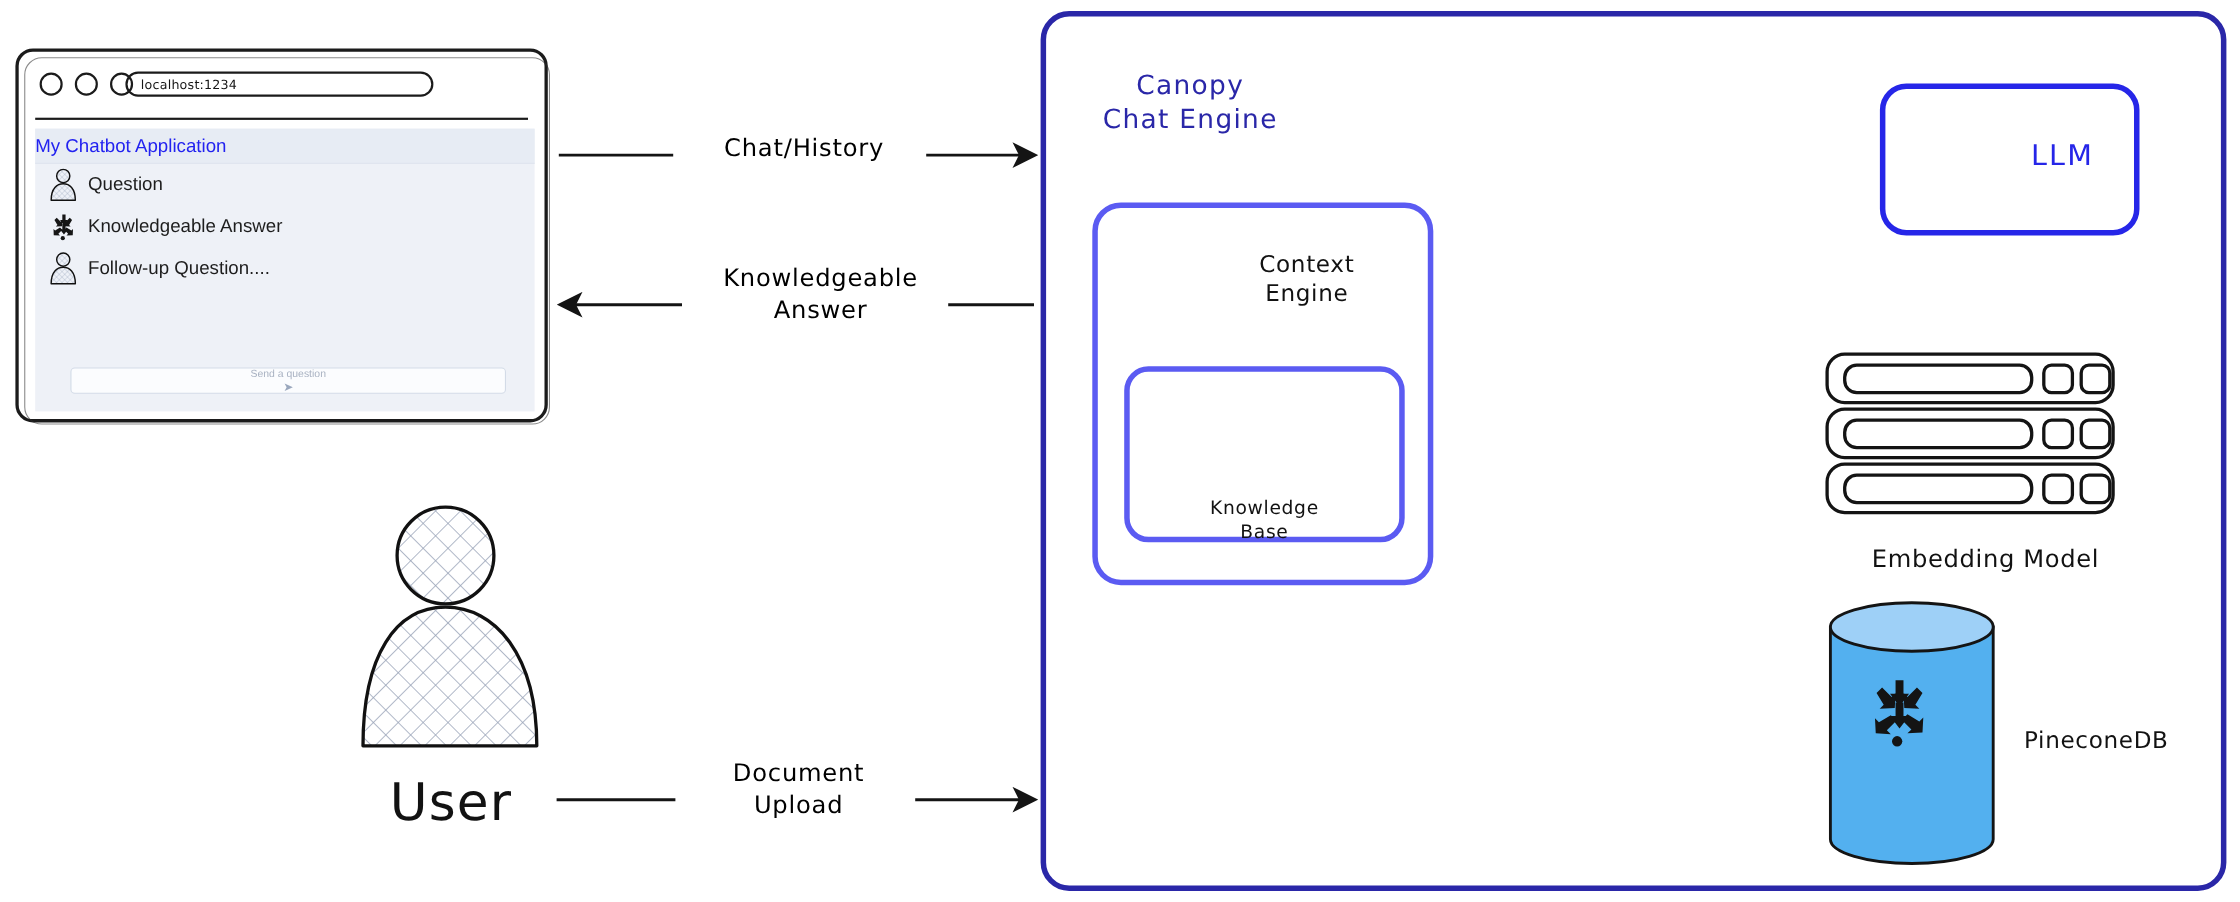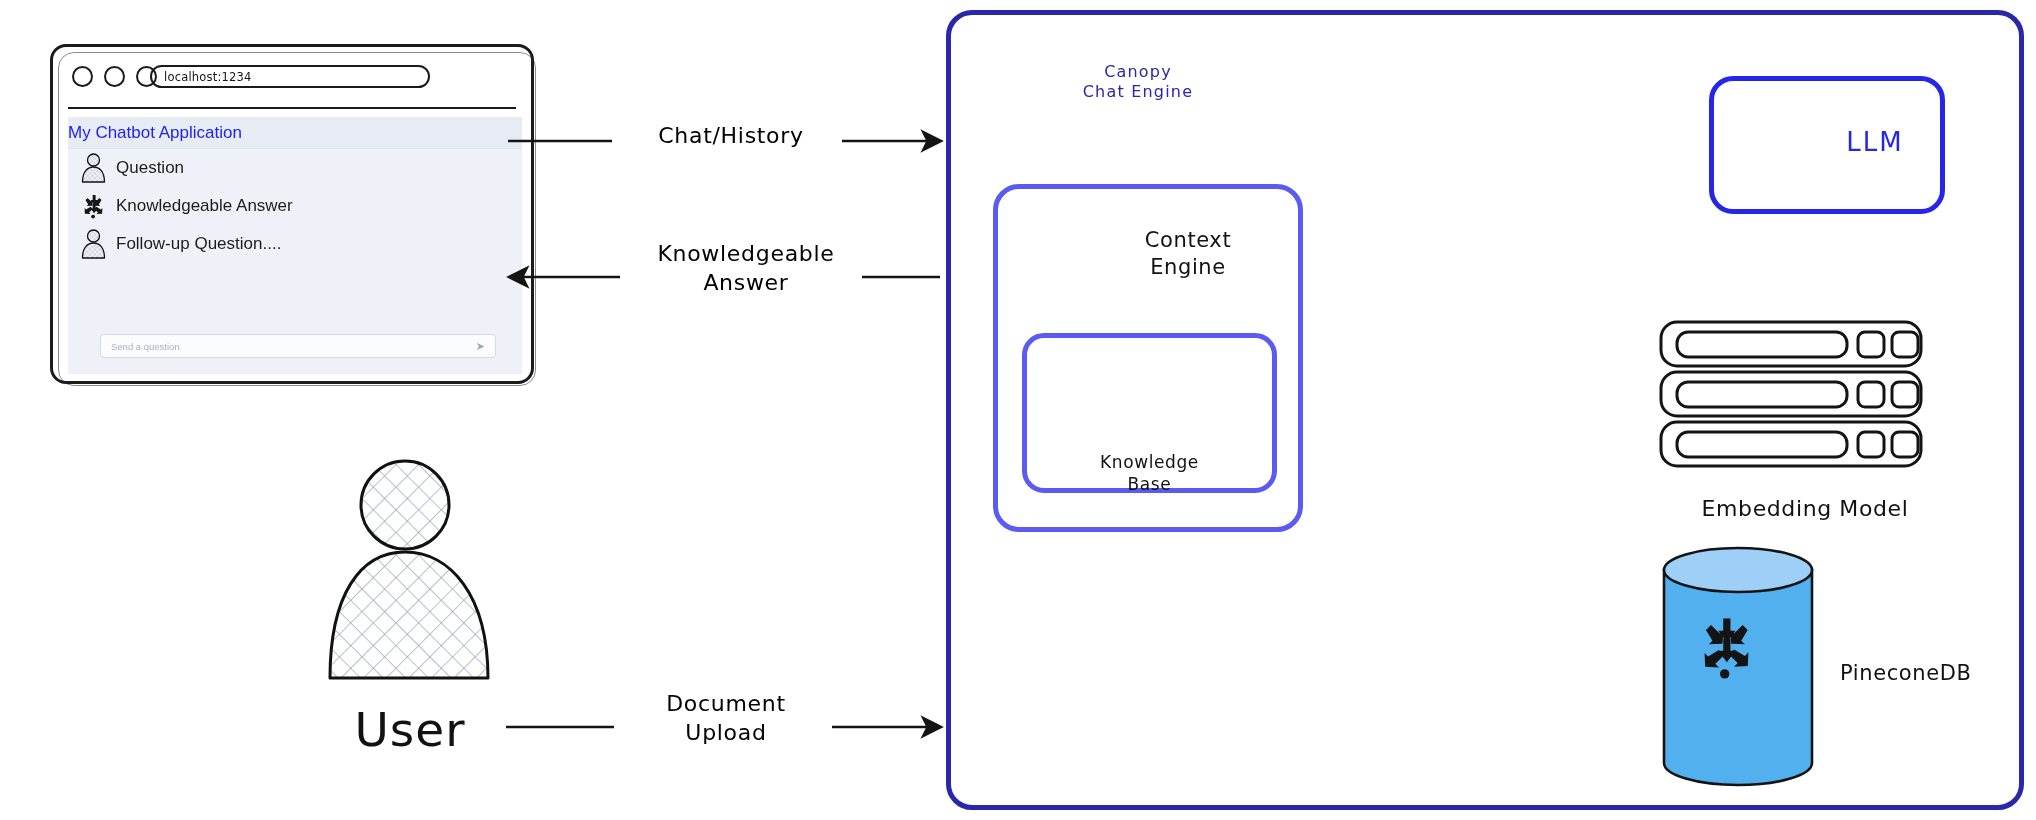--- a/index.html
+++ b/index.html
@@ -27,21 +27,20 @@
     height: 820px;
     overflow: visible;
   }
   
   .browser {
     position: absolute;
     left: 14px;
     top: 44px;
     width: 484px;
     height: 340px;
-    margin-left: 36px;
   }
   .browser-frame {
     position: absolute;
     inset: 0;
     border: 3px solid #1b1b1b;
     border-radius: 16px;
     background: #ffffff;
     box-sizing: border-box;
   }
   .browser-frame::after {
@@ -129,20 +128,21 @@
     left: 32px; right: 26px; bottom: 16px;
     height: 24px;
     border: 1px solid #d3dbe7;
     border-radius: 4px;
     background: #fbfcfe;
     display: flex;
     align-items: center;
     justify-content: space-between;
     padding: 0 10px;
     box-sizing: border-box;
+    flex-direction: column;
   }
   .composer .ph {
     font-family: "Liberation Sans", sans-serif;
     font-size: 9.5px;
     color: #a9b2c2;
   }
   .send {
     font-size: 11px;
     color: #9aa7bd;
     line-height: 1;
@@ -189,21 +189,21 @@
     text-align: center;
     font-family: "DejaVu Sans", sans-serif;
     color: #121212;
     line-height: 1.28;
     letter-spacing: .6px;
     white-space: pre-line;
   }
   .lbl-ctx  { left: 993px; top: 227px; width: 310px; font-size: 21px; padding-left: 40px; }
   .lbl-kb   { left: 1022px; top: 452px; width: 255px; font-size: 17px; }
   .lbl-llm  { left: 1709px; top: 126px; width: 236px; font-size: 26px; color: #2626e8; letter-spacing: 2px; margin-left: 48px; }
-  .lbl-canopy { left: 988px; top: 62px; width: 300px; font-size: 16px; color: #2a27a8; letter-spacing: 1.2px; }
+  .lbl-canopy { left: 932px; top: 62px; width: 300px; font-size: 24px; color: #2a27a8; letter-spacing: 1.2px; }
   .lbl-emb  { left: 1640px; top: 495px; width: 330px; font-size: 22px; }
   .lbl-pine { left: 1840px; top: 660px; width: 210px; font-size: 21px; text-align: left; }
   .lbl-user { left: 300px; top: 700px; width: 220px; font-size: 47px; text-align: center; letter-spacing: 1px; }
   .lbl-arrow {
     position: absolute;
     text-align: center;
     font-family: "DejaVu Sans", sans-serif;
     font-size: 22px;
     color: #000000;
     line-height: 1.3;

